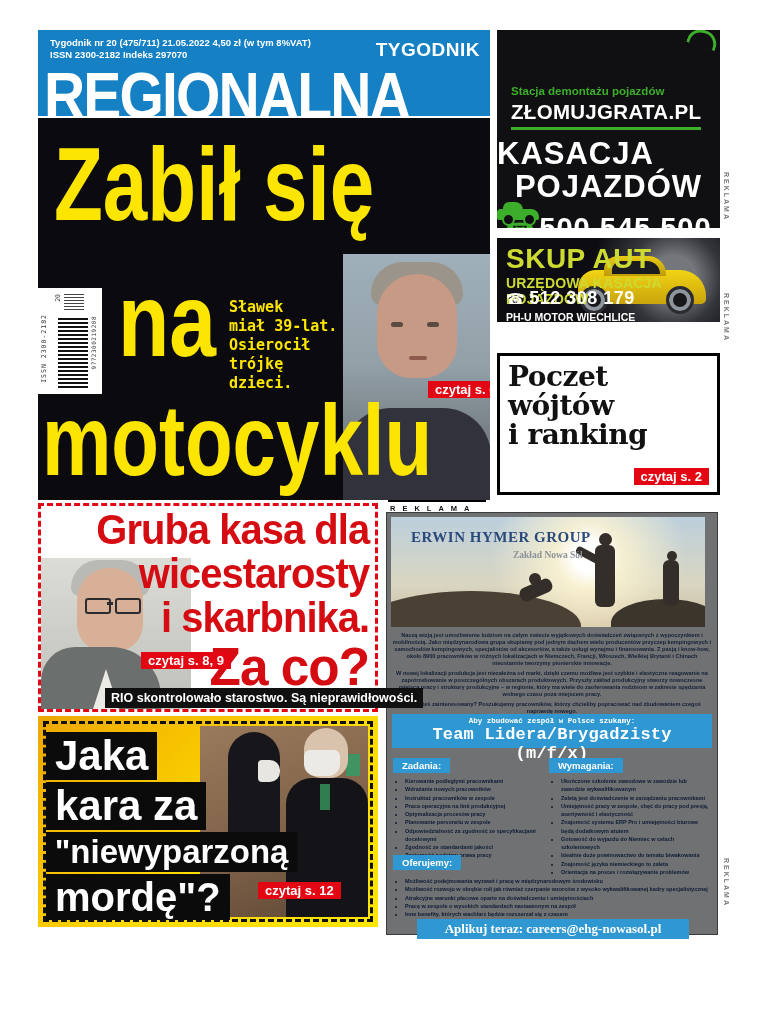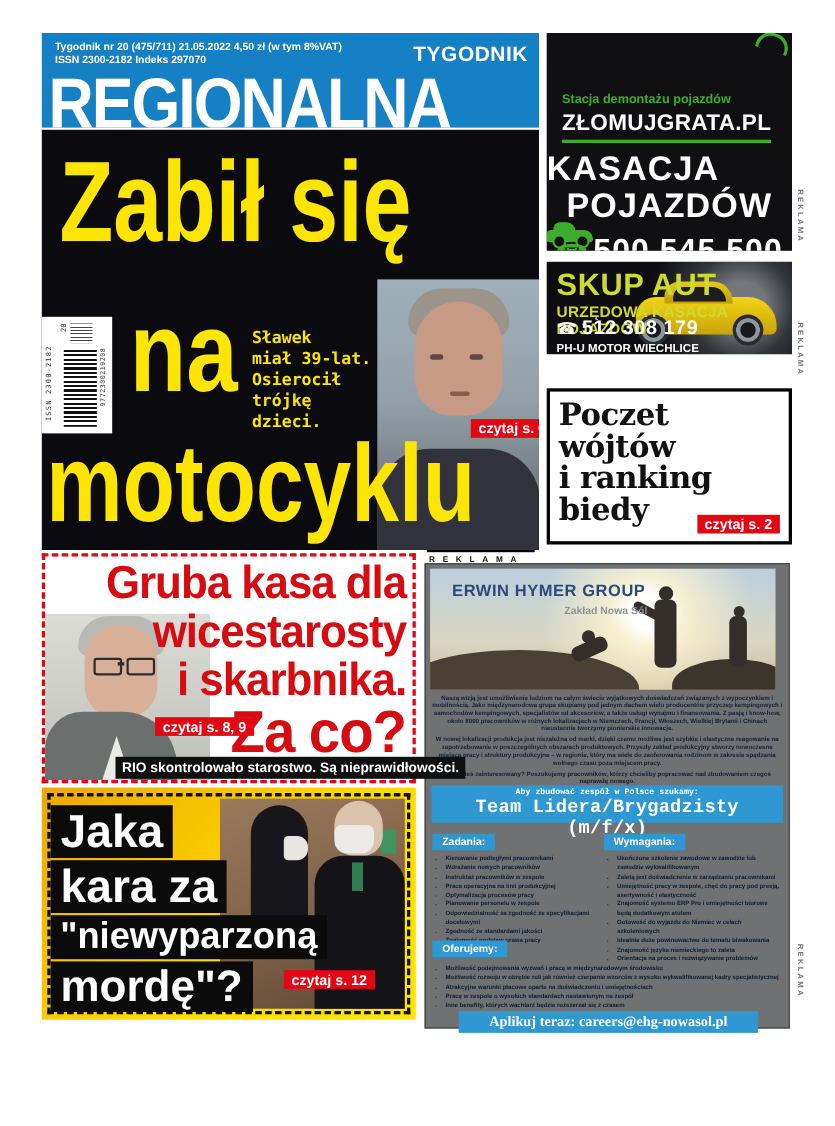--- a/index.html
+++ b/index.html
@@ -130,21 +130,21 @@
   .pc-box{left:497px;top:353px;width:223px;height:142px;background:#fff;border:3px solid #000;box-sizing:border-box;}
   .pc-line{font-family:"DejaVu Serif",serif;font-weight:bold;color:#111;font-size:28px;line-height:29px;
            padding-left:8px;letter-spacing:-.5px;}
   .pc-badge{right:8px;bottom:7px;position:absolute;}
 
   
   .rk-rule{left:388px;top:500px;width:98px;height:2px;background:#000;}
   .rk-label{left:390px;top:504px;font-size:7.5px;font-weight:bold;letter-spacing:7px;color:#111;}
   .ehg{left:386px;top:512px;width:332px;height:423px;background:#6f7173;border:1px solid #3c3c3c;box-sizing:border-box;}
   .ehg-photo{position:absolute;left:4px;top:4px;width:314px;height:110px;overflow:hidden;
-      background:linear-gradient(180deg,#bccfdd 0%,#d9d6c2 60%,#cdbd9e 100%);}
+      background:linear-gradient(180deg,#bccfdd 0%,#d9d6c2 60%,#cdbd9e 100%);font-family:Liberation Serif, serif;}
   .ehg-sun{position:absolute;left:0;top:0;width:100%;height:100%;
       background:radial-gradient(circle at 63% 36%,#ffffff 0 7%,rgba(255,246,210,.8) 16%,rgba(255,246,210,0) 46%);}
   .ehg-ground{position:absolute;left:-30px;bottom:-34px;width:220px;height:70px;background:#4b4034;border-radius:50% 50% 0 0;}
   .ehg-bush{position:absolute;right:-16px;bottom:-20px;width:110px;height:48px;background:#3c352c;border-radius:50% 50% 0 0;}
   .sil-head{position:absolute;border-radius:50%;background:#332e29;}
   .sil-body{position:absolute;background:#332e29;border-radius:6px;}
   .ehg-brand{position:absolute;left:20px;top:12px;color:#2b4a7c;font-size:15px;font-weight:bold;letter-spacing:.5px;}
   .ehg-plant{position:absolute;left:122px;top:33px;color:#8d9299;font-size:9.5px;font-weight:bold;}
   .ehg-copy{position:absolute;left:5px;right:5px;top:119px;text-align:center;color:#141f36;
       font-size:5.6px;line-height:1.25;font-weight:bold;}
@@ -351,21 +351,20 @@
       <span class="ic">☎</span>
       <span class="no">691 752 546</span>
     </div>
   </div>
 
   <div class="abs pc-box">
     <div style="padding-top:6px;">
       <div class="pc-line">Poczet</div>
       <div class="pc-line">wójtów</div>
       <div class="pc-line">i ranking</div>
-      <div class="pc-line">biedy</div>
     </div>
     <div class="badge pc-badge">czytaj s. 2</div>
   </div>
 
   <div class="vlabel" style="left:723px;top:172px;">REKLAMA</div>
   <div class="vlabel" style="left:723px;top:293px;">REKLAMA</div>
   <div class="vlabel" style="left:723px;top:858px;">REKLAMA</div>
 
 </div>
 

